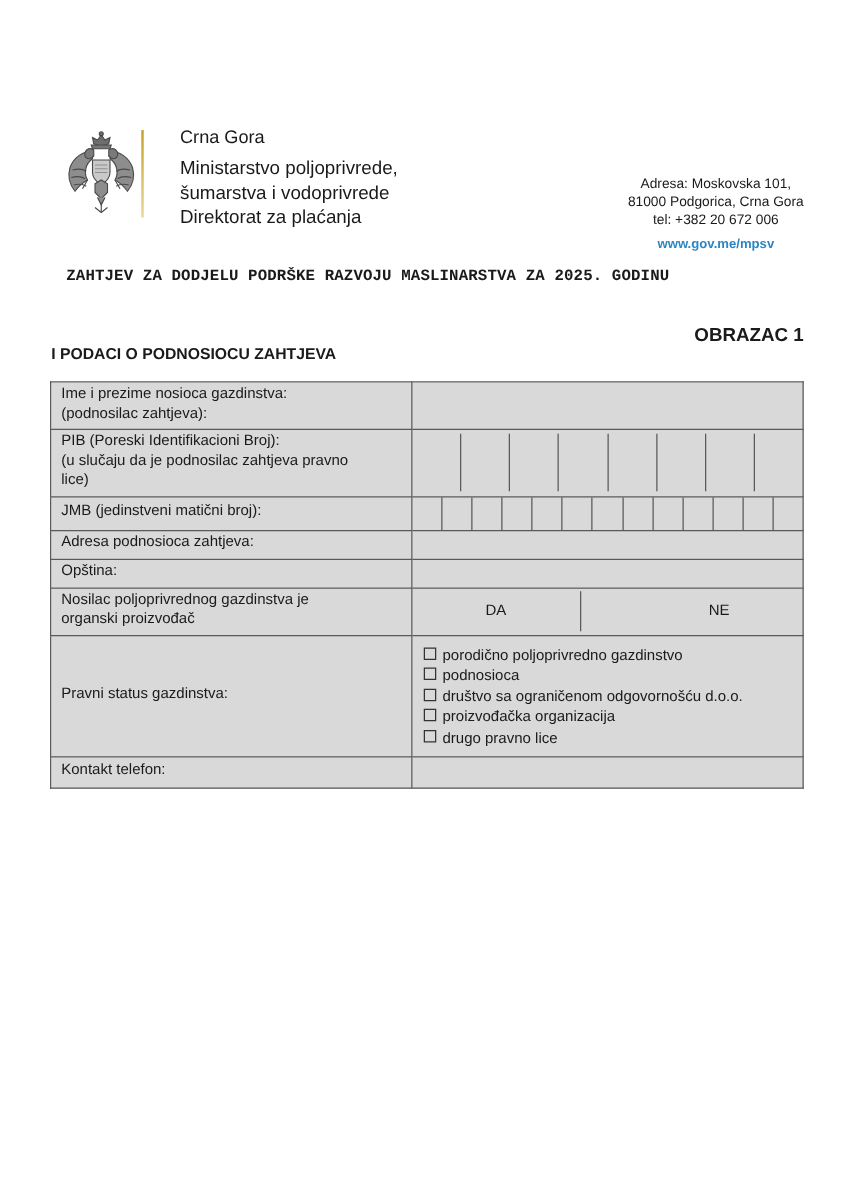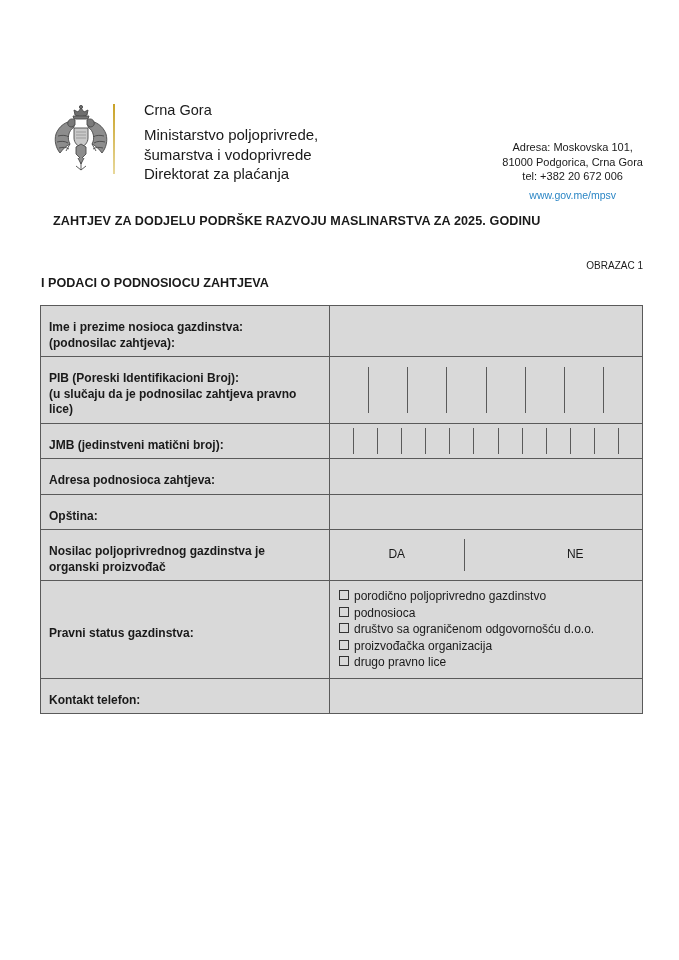--- a/index.html
+++ b/index.html
@@ -76,38 +76,40 @@
   .addr-block div {
     font-size: 11px;
     line-height: 14.5px;
     color: #1a1a1a;
     white-space: nowrap;
   }
   .addr-block .weblink {
     color: #2b86c5;
     margin-top: 4px;
     font-size: 10.5px;
+    font-weight: bold;
   }
 
   
   .doc-title {
     position: absolute;
     left: 53px;
     top: 214px;
     font-size: 12.6px;
     font-weight: bold;
     letter-spacing: 0.1px;
     white-space: nowrap;
+    font-family: Liberation Mono, monospace;
   }
   .obrazac {
     position: absolute;
     right: 36px;
     top: 260px;
-    font-size: 10px;
-    font-weight: normal;
+    font-size: 15px;
+    font-weight: bold;
     white-space: nowrap;
   }
   .section-heading {
     position: absolute;
     left: 41px;
     top: 276px;
     font-size: 12.6px;
     font-weight: bold;
     white-space: nowrap;
   }
@@ -125,22 +127,21 @@
     background: #d9d9d9;
     border: 1px solid #5a5a5a;
     font-size: 12px;
     line-height: 15.5px;
     color: #1a1a1a;
     padding: 0;
     vertical-align: middle;
   }
   td.label-cell {
     width: 280px;
-    padding: 14px 0 5px 8px;
-    font-weight: bold;
+    padding: 1px 0 5px 8px;
   }
   td.value-cell {
     padding: 0;
   }
 
   
   .boxrow {
     display: flex;
     width: 100%;
     height: 100%;

